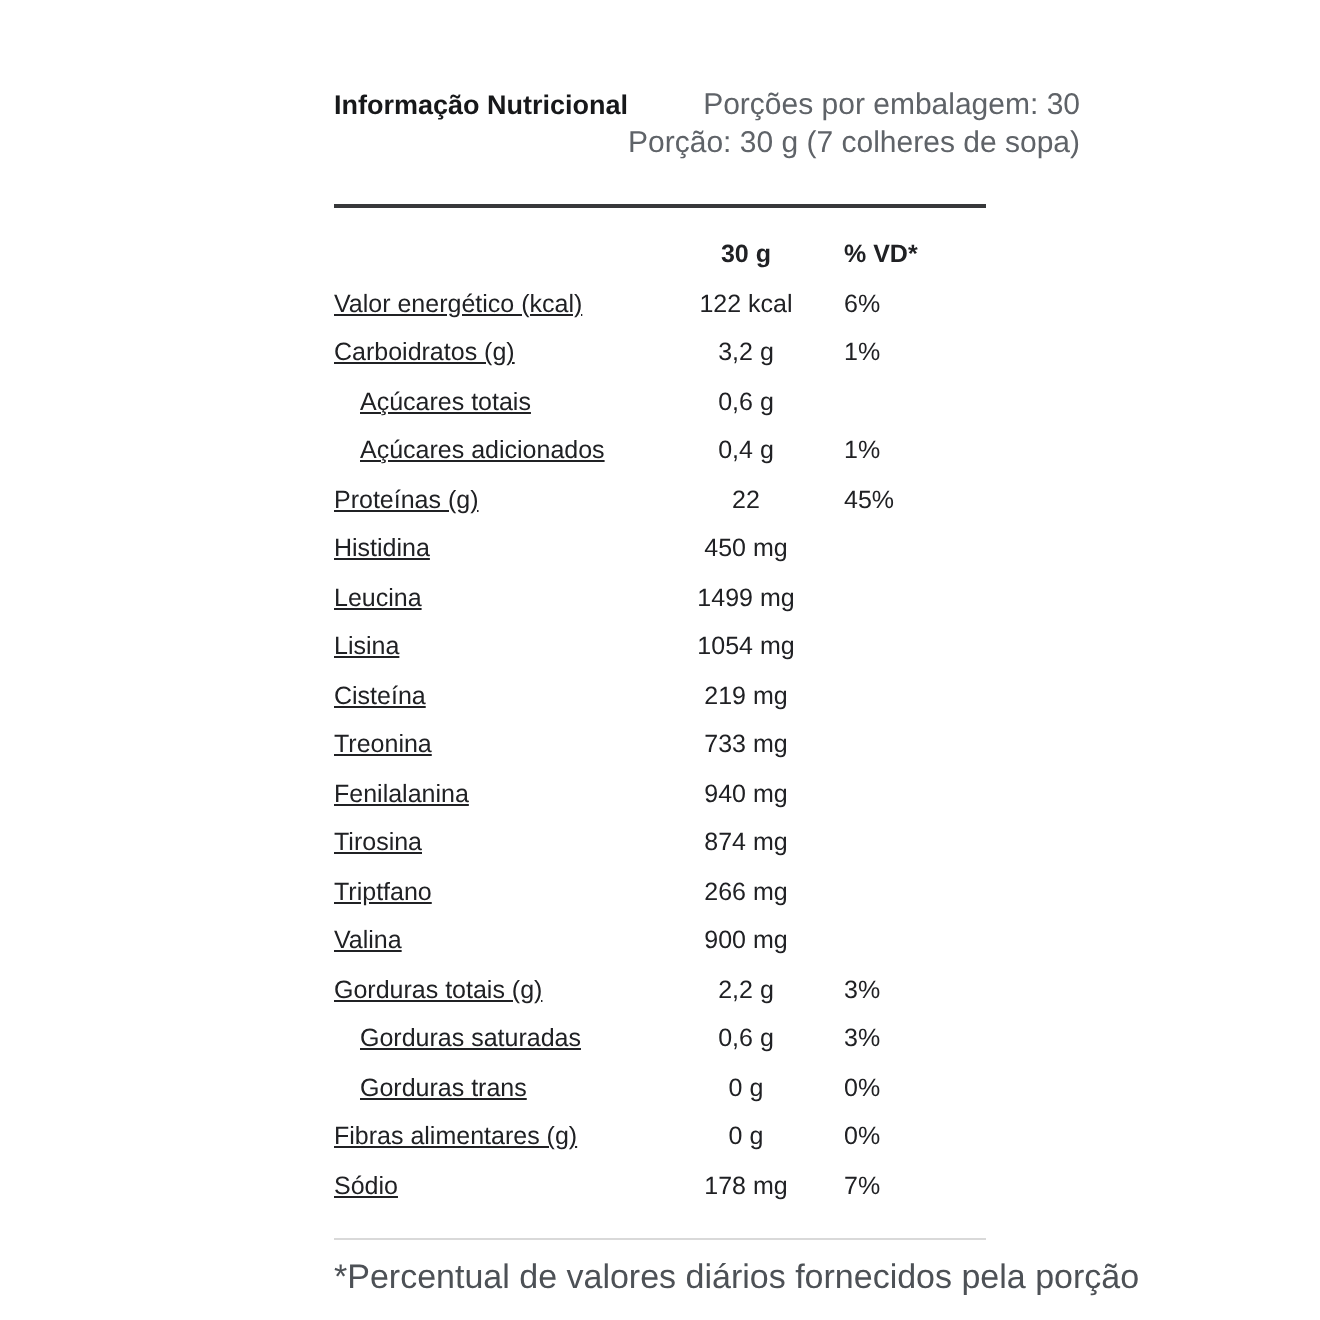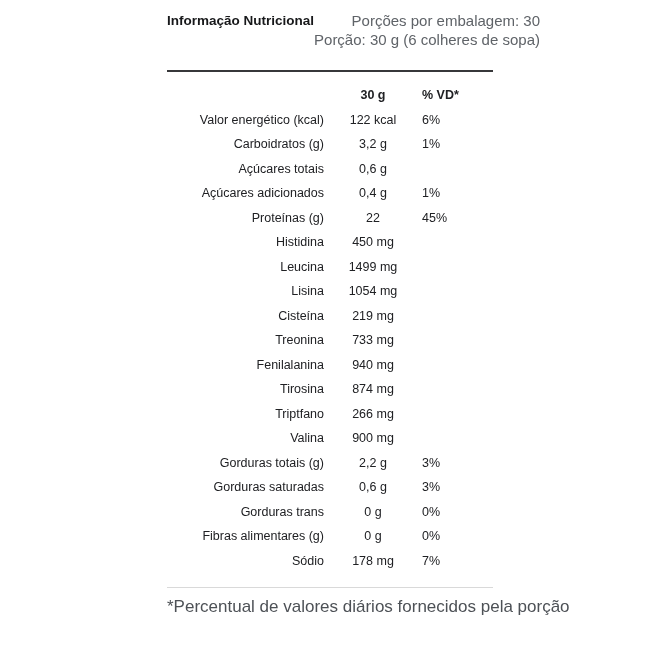--- a/index.html
+++ b/index.html
@@ -23,20 +23,21 @@
   }
   
   .panel-header {
     box-sizing: border-box;
     height: 72px;
     padding-top: 11px;
     display: flex;
     justify-content: space-between;
     align-items: flex-start;
     border-bottom: 2px solid #37383a;
+    margin-top: 32px;
   }
   .panel-title {
     font-size: 13.5px;
     font-weight: bold;
     color: #17181a;
     line-height: 19px;
     white-space: nowrap;
   }
   .serving-info {
     text-align: right;
@@ -57,22 +58,23 @@
     align-items: end;
     padding-bottom: 5px;
     box-sizing: border-box;
   }
   .cell {
     font-size: 12.5px;
     line-height: 15px;
     color: #202124;
   }
   .cell.label {
-    text-align: right;
-    white-space: nowrap;
+    text-align: left;
+    white-space: nowrap;
+    text-decoration: underline;
   }
   .row.indent .cell.label {
     padding-left: 13px;
   }
   .cell.amount {
     text-align: center;
   }
   .cell.dv {
     padding-right: 17px;
   }
@@ -95,21 +97,21 @@
 </style>
 </head>
 <body>
 
 <div class="panel">
 
   <div class="panel-header">
     <div class="panel-title">Informação Nutricional</div>
     <div class="serving-info">
       <div>Porções por embalagem: 30</div>
-      <div>Porção: 30 g (6 colheres de sopa)</div>
+      <div>Porção: 30 g (7 colheres de sopa)</div>
     </div>
   </div>
 
   <div class="row col-header-row">
     <span class="cell label"></span>
     <span class="cell amount bold">30 g</span>
     <span class="cell dv bold">% VD*</span>
   </div>
 
   <div id="rows">

